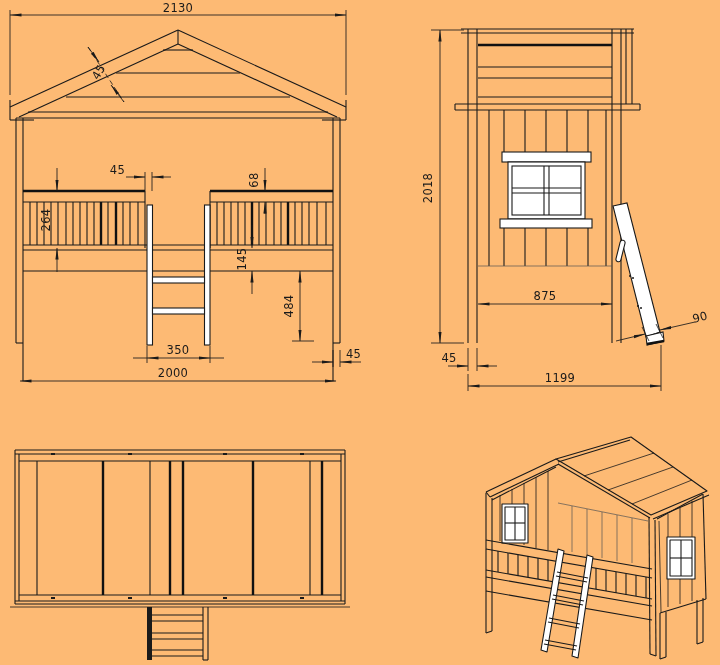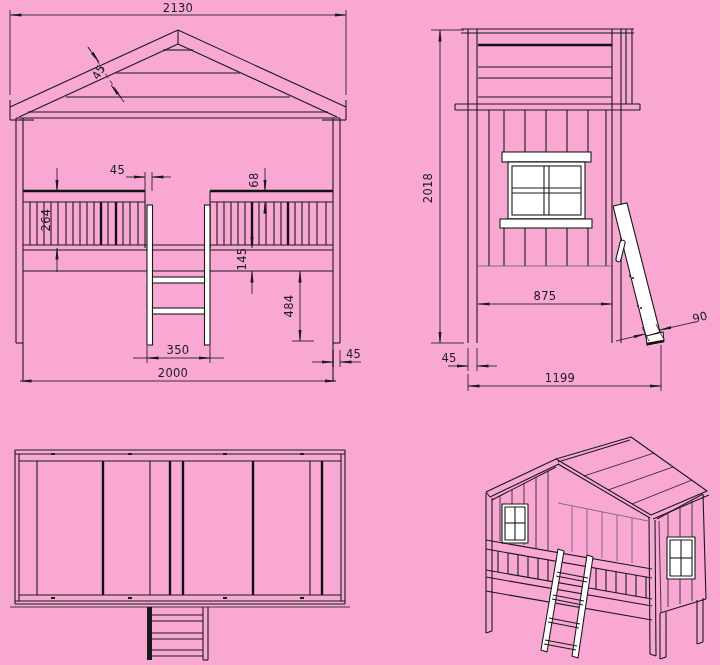--- a/index.html
+++ b/index.html
@@ -1,16 +1,16 @@
 <!DOCTYPE html>
 <html><head>
 <meta charset="utf-8">
 <style>
   html,body{margin:0;padding:0;background:#fff;}
-  .sheet{position:relative;width:720px;height:665px;background:#f9a8d4;overflow:hidden;
+  .sheet{position:relative;width:720px;height:665px;background:#fdba74;overflow:hidden;
          font-family:"DejaVu Sans",sans-serif;}
   svg{display:block}
   .dim-text{font-family:"DejaVu Sans",sans-serif;font-size:11.5px;fill:#1a1a1a;letter-spacing:.3px;}
   .s  {stroke:#1a1a1a;stroke-width:1.1;fill:none;stroke-linecap:butt;}
   .s2 {stroke:#111;stroke-width:2.4;fill:none;}
   .thin{stroke:#1a1a1a;stroke-width:.8;fill:none;}
   .faint{stroke:#555;stroke-width:.7;fill:none;}
   .dim{stroke:#1a1a1a;stroke-width:.85;fill:none;}
   .dash{stroke:#1a1a1a;stroke-width:.8;fill:none;stroke-dasharray:5 3;}
   .wh {fill:#fff;stroke:#1a1a1a;stroke-width:1.1;}

